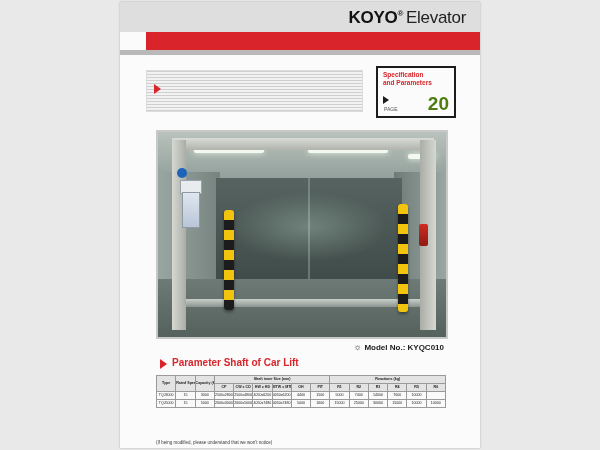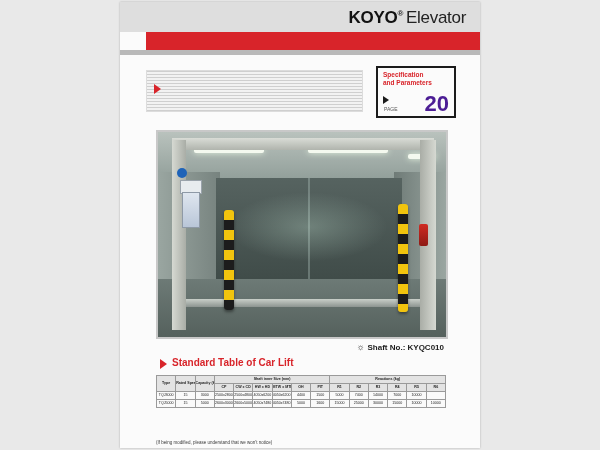--- a/index.html
+++ b/index.html
@@ -70,21 +70,21 @@
   }
   
   .specbox{
     position:absolute;right:0;top:-4px;width:76px;height:48px;
     border:2px solid #1b1b1b;background:#fbfbfb;
   }
   .spec-l1{
     position:absolute;left:5px;top:3px;font-size:6.5px;color:#d8242a;font-weight:bold;line-height:7.5px;
   }
   .spec-num{
-    position:absolute;right:5px;bottom:1px;font-size:22px;font-weight:bold;color:#4c1d95;line-height:22px;
+    position:absolute;right:5px;bottom:1px;font-size:19px;font-weight:bold;color:#4d7c0f;line-height:22px;
   }
   .spec-page{
     position:absolute;left:6px;bottom:4px;font-size:5px;color:#555;
   }
   .spec-tri{
     position:absolute;left:5px;bottom:12px;width:0;height:0;
     border-left:6px solid #1b1b1b;border-top:4px solid transparent;border-bottom:4px solid transparent;
   }
 
   
@@ -272,25 +272,25 @@
       <div class="ph-doorframe-r"></div>
       <div class="bollard l"></div>
       <div class="bollard r"></div>
       <div class="ph-sign-blue"></div>
       <div class="ph-sign"></div>
       <div class="ph-panel"></div>
       <div class="ph-ext"></div>
     </div>
 
     <div class="modelno">
-      <span class="cam">☼</span><span>Shaft No.: KYQC010</span>
+      <span class="cam">☼</span><span>Model No.: KYQC010</span>
     </div>
 
     <div class="param-arrow"></div>
-    <div class="param-head">Standard Table of Car Lift</div>
+    <div class="param-head">Parameter Shaft of Car Lift</div>
 
     <div class="tablewrap">
       <table class="ptab">
         <thead>
           <tr>
             <th rowspan="2">Type</th>
             <th rowspan="2">Rated Speed (m/min)</th>
             <th rowspan="2">Capacity (kg)</th>
             <th colspan="6">Shaft inner Size (mm)</th>
             <th colspan="6">Reactions (kg)</th>

